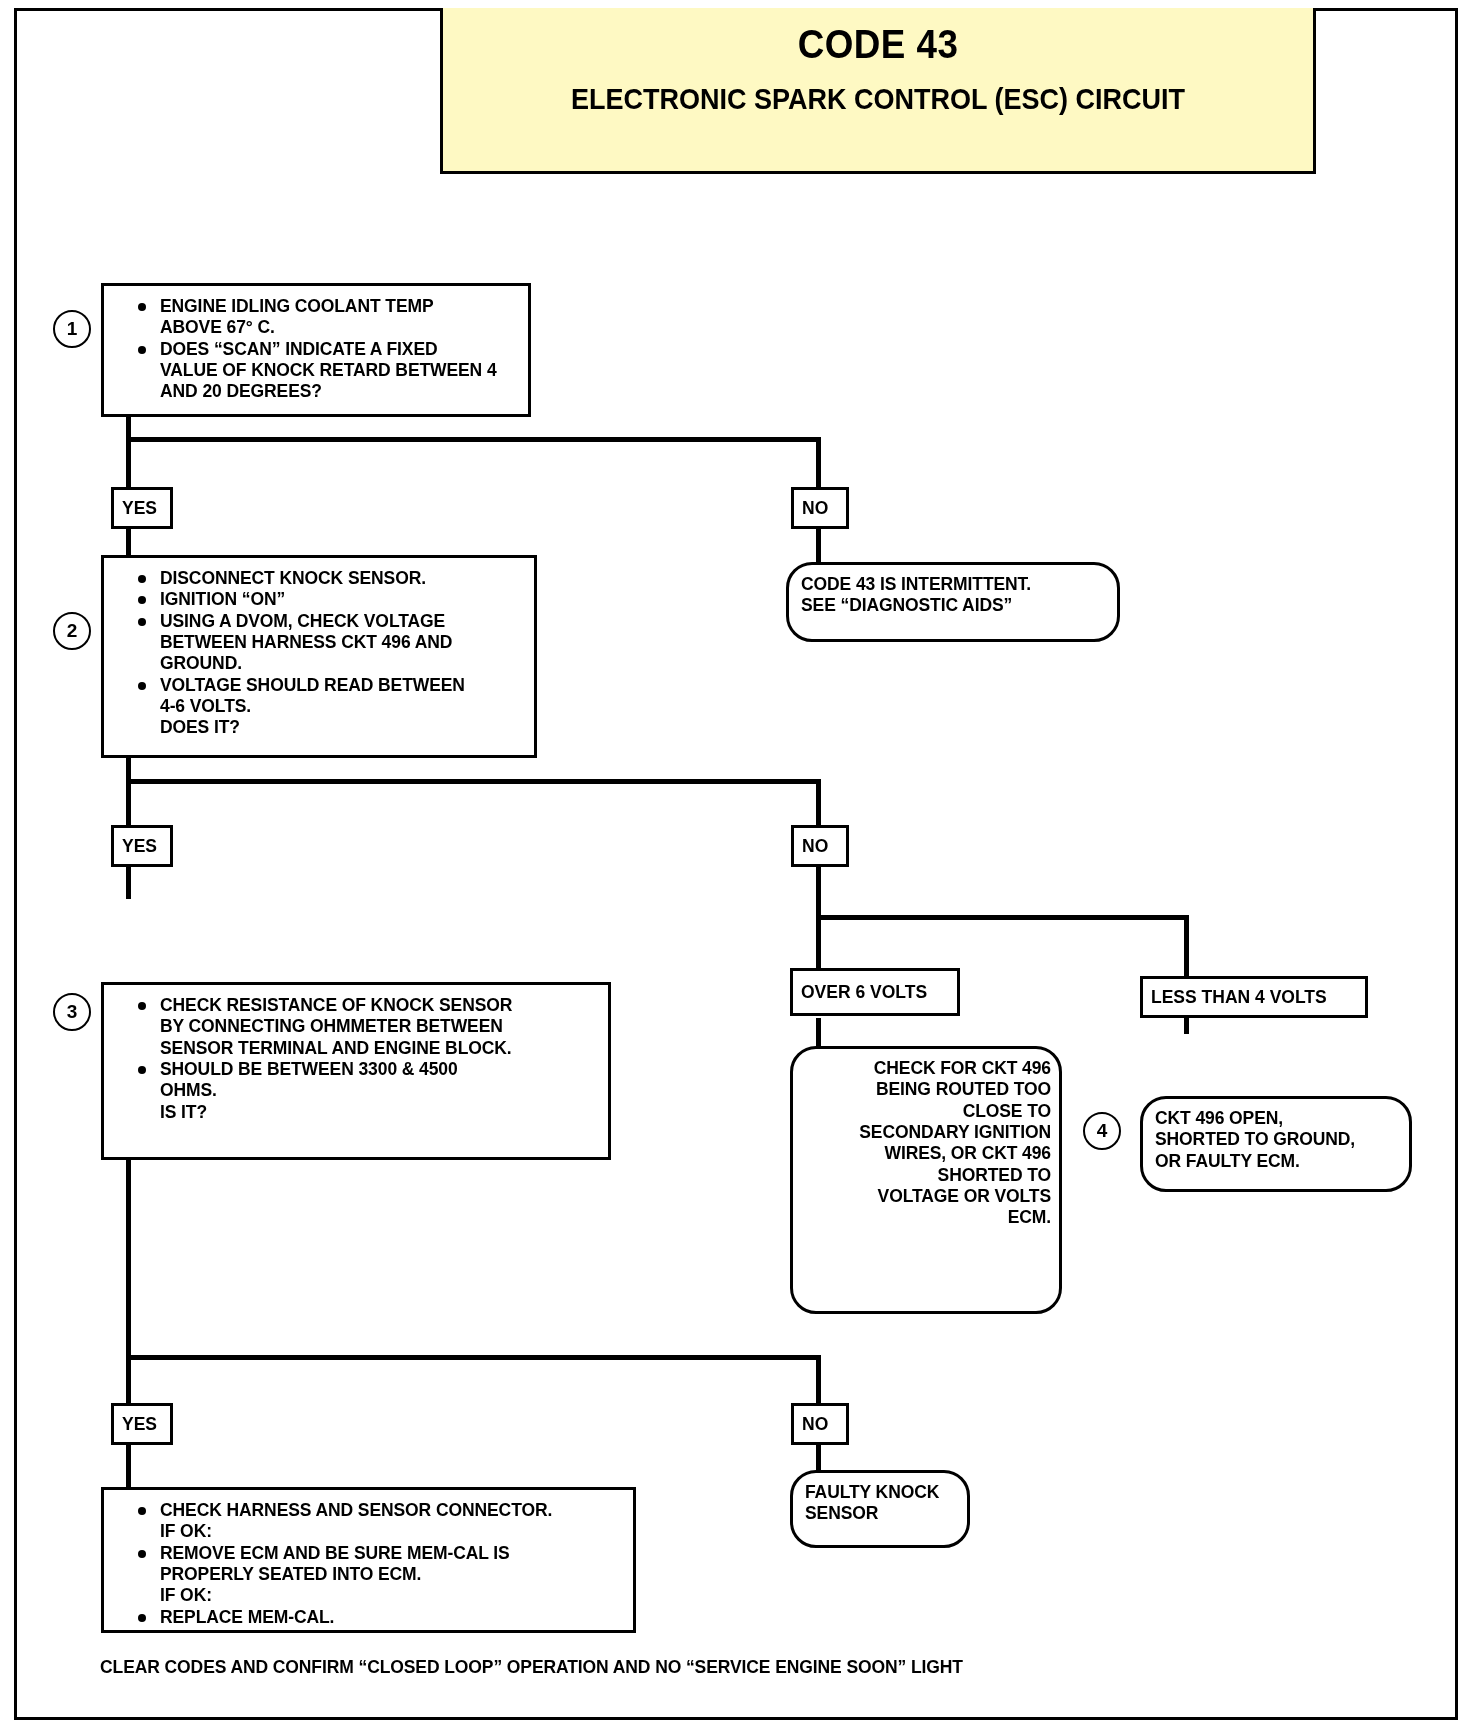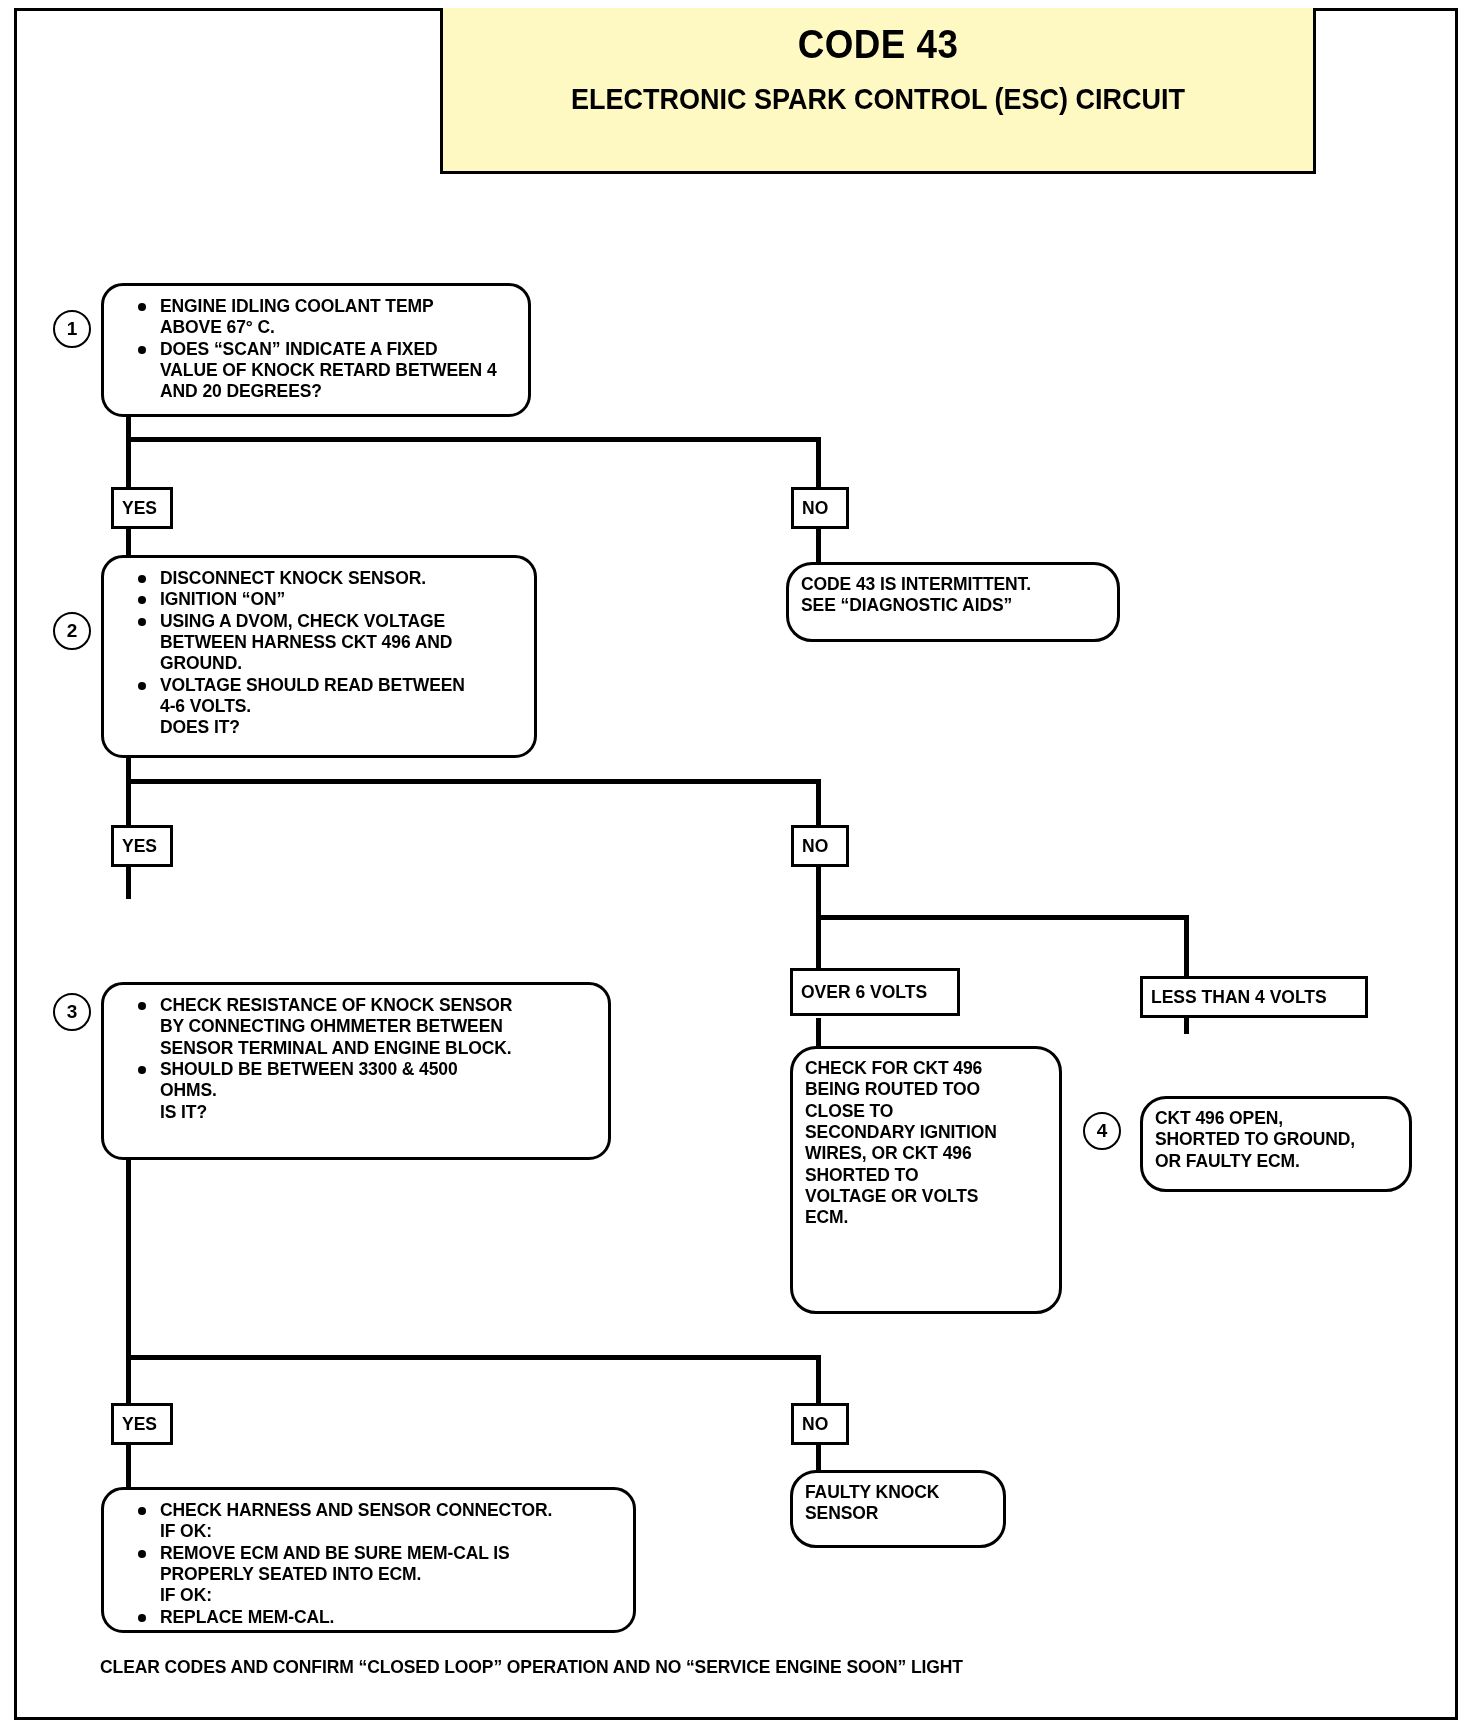--- a/index.html
+++ b/index.html
@@ -44,21 +44,21 @@
   .box{
     position:absolute;
     border:3px solid #000;
     background:#fff;
     box-sizing:border-box;
     font-size:17.5px;
     font-weight:bold;
     line-height:1.22;
     letter-spacing:-0.1px;
   }
-  .step-box{ padding:10px 25px 8px 30px;border-radius:22px; }
+  .step-box{ padding:10px 25px 8px 30px; }
   .plain-box{ padding:9px 8px 8px 12px;border-radius:26px; }
   .label-box{
     position:absolute;
     border:3px solid #000;
     background:#fff;
     box-sizing:border-box;
     font-size:17.5px;font-weight:bold;
     display:flex;align-items:center;
     padding-left:8px;
     letter-spacing:0px;
@@ -182,21 +182,21 @@
   <div class="hline" style="left:816px;top:915px;width:373px;"></div>
   <div class="vline" style="left:816px;top:915px;height:63px;"></div>
   <div class="vline" style="left:1184px;top:915px;height:63px;"></div>
 
   <div class="label-box" style="left:790px;top:968px;width:170px;height:48px;">OVER 6 VOLTS</div>
   <div class="label-box" style="left:1140px;top:976px;width:228px;height:42px;text-align:center;">LESS THAN 4 VOLTS</div>
 
   <div class="vline" style="left:816px;top:1018px;height:28px;"></div>
   <div class="vline" style="left:1184px;top:1018px;height:16px;"></div>
 
-  <div class="box plain-box" style="left:790px;top:1046px;width:272px;height:268px;">
+  <div class="box plain-box" style="left:790px;top:1046px;width:272px;height:268px;text-align:right;">
     <span class="ln">CHECK FOR CKT 496</span>
     <span class="ln">BEING ROUTED TOO</span>
     <span class="ln">CLOSE TO</span>
     <span class="ln">SECONDARY IGNITION</span>
     <span class="ln">WIRES, OR CKT 496</span>
     <span class="ln">SHORTED TO</span>
     <span class="ln">VOLTAGE OR VOLTS</span>
     <span class="ln">ECM.</span>
   </div>
 
@@ -229,21 +229,21 @@
   <div class="hline" style="left:126px;top:1355px;width:695px;"></div>
   <div class="vline" style="left:126px;top:1355px;height:50px;"></div>
   <div class="vline" style="left:816px;top:1355px;height:50px;"></div>
 
   <div class="label-box" style="left:111px;top:1403px;width:62px;height:42px;">YES</div>
   <div class="label-box" style="left:791px;top:1403px;width:58px;height:42px;">NO</div>
 
   <div class="vline" style="left:126px;top:1445px;height:42px;"></div>
   <div class="vline" style="left:816px;top:1445px;height:25px;"></div>
 
-  <div class="box plain-box" style="left:790px;top:1470px;width:216px;height:78px;">
+  <div class="box plain-box" style="left:790px;top:1470px;width:180px;height:78px;">
     <span class="ln">FAULTY KNOCK</span>
     <span class="ln">SENSOR</span>
   </div>
 
   <div class="box step-box" style="left:101px;top:1487px;width:535px;height:146px;">
     <ul class="bl">
       <li><span>CHECK HARNESS AND SENSOR CONNECTOR.</span></li>
       <li class="nobullet"><span>IF OK:</span></li>
       <li><span>REMOVE ECM AND BE SURE MEM-CAL IS</span></li>
       <li class="nobullet"><span>PROPERLY SEATED INTO ECM.</span></li>

